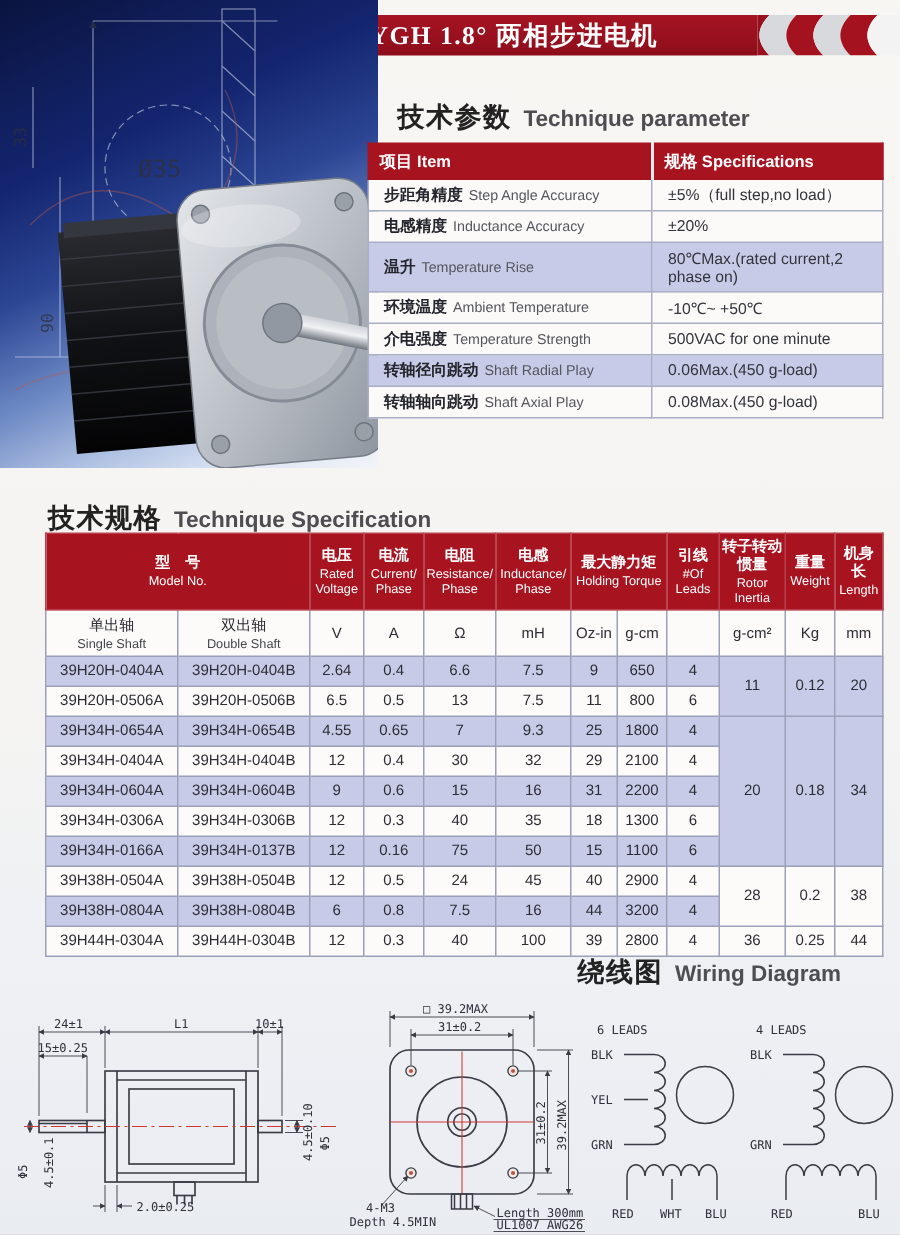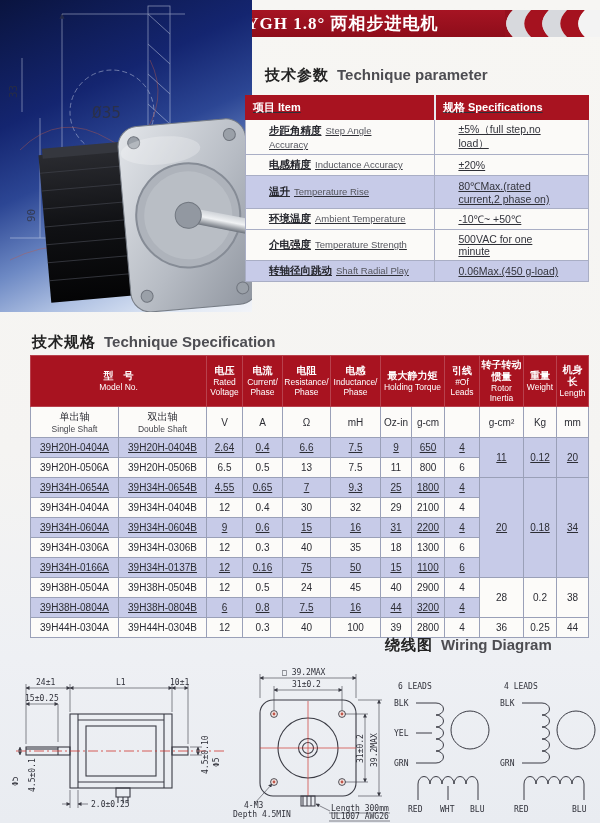--- a/index.html
+++ b/index.html
@@ -15,43 +15,43 @@
       color:#fff;font-family:"Liberation Serif",serif;font-weight:bold;font-size:17px;letter-spacing:1px;white-space:nowrap;}
   .banner svg.stripes{position:absolute;left:318px;top:0;}
 
   
   .photo{position:absolute;left:0;top:0;width:252px;height:312px;
      background:linear-gradient(155deg,#0a143f 0%,#142570 30%,#2c4694 48%,#6d89c4 65%,#aec0e2 78%,#dde6f4 90%,#f2f4f8 100%);}
   .photo svg{position:absolute;left:0;top:0;}
 
   
   .sec-title{position:absolute;font-weight:bold;white-space:nowrap;}
-  .sec-title .cn{font-size:15px;color:#222;letter-spacing:1px;}
+  .sec-title .cn{font-size:18px;color:#222;letter-spacing:1px;}
   .sec-title .en{font-size:15px;color:#4d4d52;margin-left:8px;}
 
   
   table{border-spacing:0;}
-  .param-table{position:absolute;left:245px;top:95px;width:344px;border-collapse:collapse;font-size:10.5px;text-decoration:underline;}
+  .param-table{position:absolute;left:245px;top:95px;width:344px;border-collapse:collapse;font-size:10.5px;}
   .param-table th{background:#a81320;color:#fff;text-align:left;padding:4px 7px;font-size:11px;font-weight:bold;border:1px solid #a81320;}
   .param-table th.spec-col{border-left:2px solid #e8e8ee;}
-  .param-table td{border:1px solid #a9aec5;padding:3px 23px;background:#fbfaf8;height:14px;}
+  .param-table td{border:1px solid #a9aec5;padding:3px 10px;background:#fbfaf8;height:14px;}
   .param-table tr.alt td{background:#c7cbe8;}
   .param-table .cn{color:#25262d;font-weight:bold;font-size:10.5px;}
   .param-table .en{color:#55565e;font-size:9.5px;margin-left:4px;}
   .param-table .val{color:#33343c;font-size:10.5px;}
 
   
   .spec-table{position:absolute;left:30px;top:355px;width:558px;border-collapse:collapse;text-align:center;table-layout:fixed;}
   .spec-table th{background:#a81320;color:#fff;padding:3px 1px;font-weight:bold;border:1px solid #b8414d;vertical-align:middle;}
   .spec-table .hcn{display:block;font-size:10px;line-height:12px;}
   .spec-table .hen{display:block;font-size:8.5px;line-height:10px;font-weight:normal;}
   .spec-table td{border:1px solid #9aa0b8;font-size:10px;padding:2px 1px;background:#fcfbf9;color:#2c2d34;}
   .spec-table tr.units-row td{height:26px;font-size:10px;background:#fcfbf9;}
   .spec-table .sub-en{display:block;font-size:8.5px;color:#44454c;}
-  .spec-table tr.alt td{background:#c7cbe8;text-decoration:underline;}
+  .spec-table tr.alt td{background:#c7cbe8;}
   .spec-table td.merged{background:#fcfbf9;font-size:10px;}
   .spec-table tbody td{height:15px;}
 
   
   .drawing{position:absolute;}
   svg text{font-family:"DejaVu Sans Mono",monospace;fill:#2f3039;}
 </style>
 </head>
 <body>
 
@@ -187,20 +187,24 @@
           <td class="val">-10℃~ +50℃</td>
         </tr>
         <tr>
           <td><span class="cn">介电强度</span><span class="en">Temperature Strength</span></td>
           <td class="val">500VAC for one minute</td>
         </tr>
         <tr class="alt">
           <td><span class="cn">转轴径向跳动</span><span class="en">Shaft Radial Play</span></td>
           <td class="val">0.06Max.(450 g-load)</td>
         </tr>
+        <tr>
+          <td><span class="cn">转轴轴向跳动</span><span class="en">Shaft Axial Play</span></td>
+          <td class="val">0.08Max.(450 g-load)</td>
+        </tr>
       </tbody>
   </table>
 
   <div class="sec-title" style="left:32px;top:333px;">
     <span class="cn">技术规格</span><span class="en">Technique Specification</span>
   </div>
 
   <table class="spec-table">
     <colgroup>
       <col style="width:88px">

